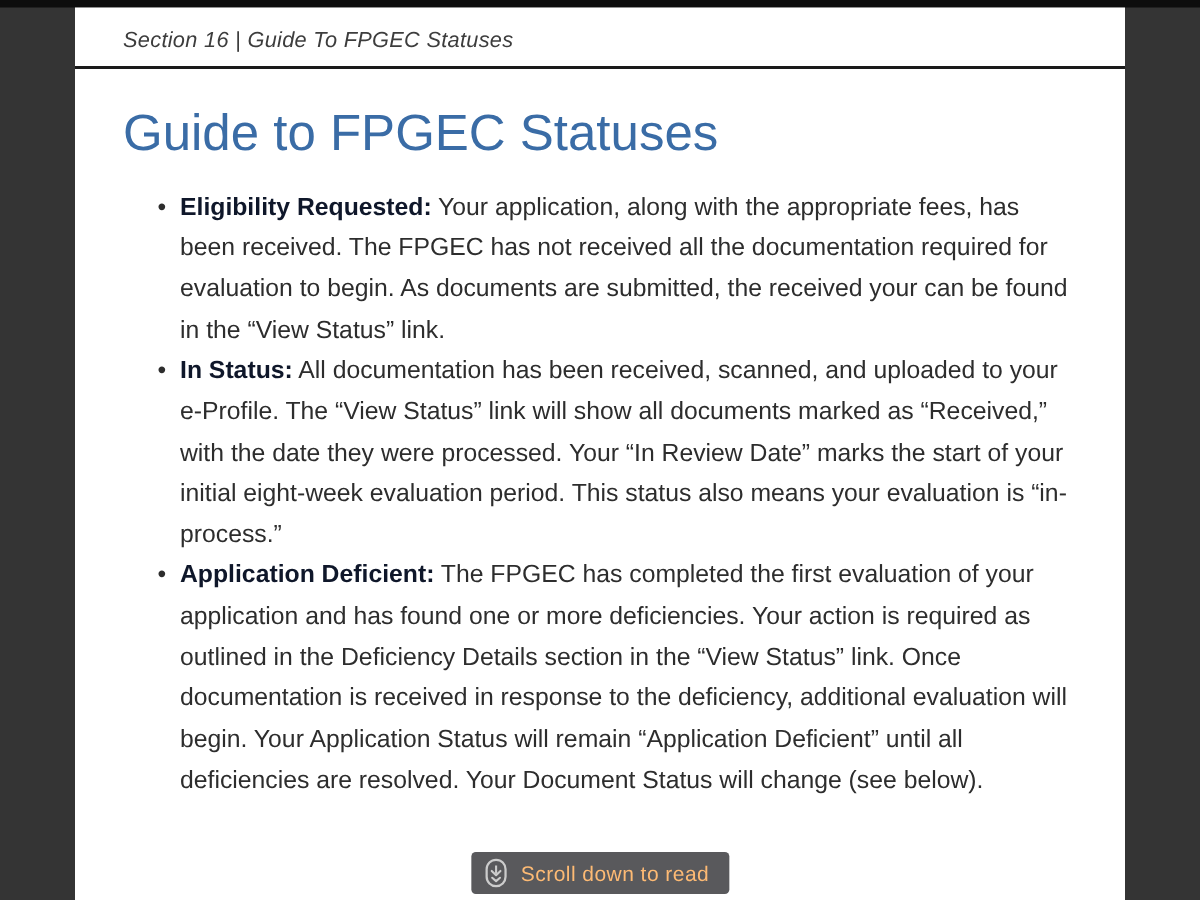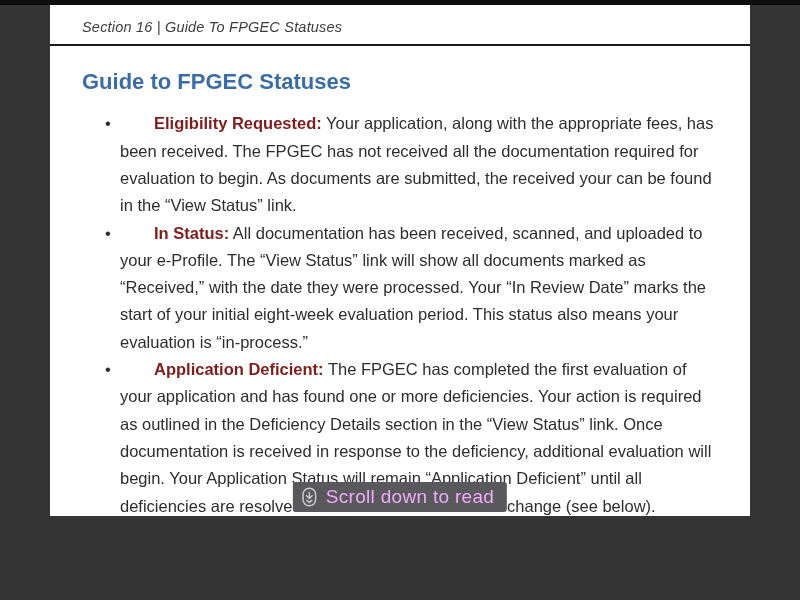--- a/index.html
+++ b/index.html
@@ -3,21 +3,21 @@
 <meta charset="utf-8">
 <style>
   html, body { margin: 0; padding: 0; }
   body {
     font-family: "Liberation Sans", sans-serif;
     background: #343434;
   }
   .viewport {
     position: relative;
     width: 800px;
-    height: 516px;
+    height: 600px;
     background: #343434;
     overflow: hidden;
   }
   .top-strip {
     position: absolute;
     left: 0; top: 0;
     width: 800px; height: 5px;
     background: #0d0d0d;
   }
   .page {
@@ -37,22 +37,22 @@
     font-style: italic;
     font-size: 14.5px;
     color: #3d3d3d;
     letter-spacing: 0.2px;
   }
   .content {
     padding: 0 30px 0 32px;
   }
   .page-title {
     margin: 23px 0 0 0;
-    font-size: 22px;
-    font-weight: 700;
+    font-size: 34px;
+    font-weight: 400;
     line-height: 1.2;
     color: #3a6ca6;
   }
   .section-heading {
     margin: 28px 0 0 0;
     font-size: 20.5px;
     font-weight: 700;
     line-height: 1.2;
     color: #2e5a9c;
   }
@@ -69,37 +69,37 @@
     margin: 0;
   }
   ul.status-list li::before {
     content: "\2022";
     position: absolute;
     left: -15px;
     top: 0;
     font-size: 16.5px;
     color: #2d2d2d;
   }
-  ul.status-list li b { font-weight: 700; color: #7f1d1d; margin-left: 34px; }
+  ul.status-list li b { font-weight: 700; color: #0f172a; }
   .toast {
     position: absolute;
     left: 50%;
     bottom: 4px;
     transform: translateX(-50%);
     display: flex;
     align-items: center;
     gap: 9px;
     background: #59595c;
     border-radius: 3px;
     padding: 4px 13px 4px 9px;
     white-space: nowrap;
   }
   .toast-label {
-    font-size: 19px;
-    color: #f0abfc;
+    font-size: 14px;
+    color: #fdba74;
     letter-spacing: 0.3px;
   }
   .toast-icon { display: block; }
 </style>
 </head>
 <body>
 
 <div class="viewport">
   <div class="top-strip"></div>
 

